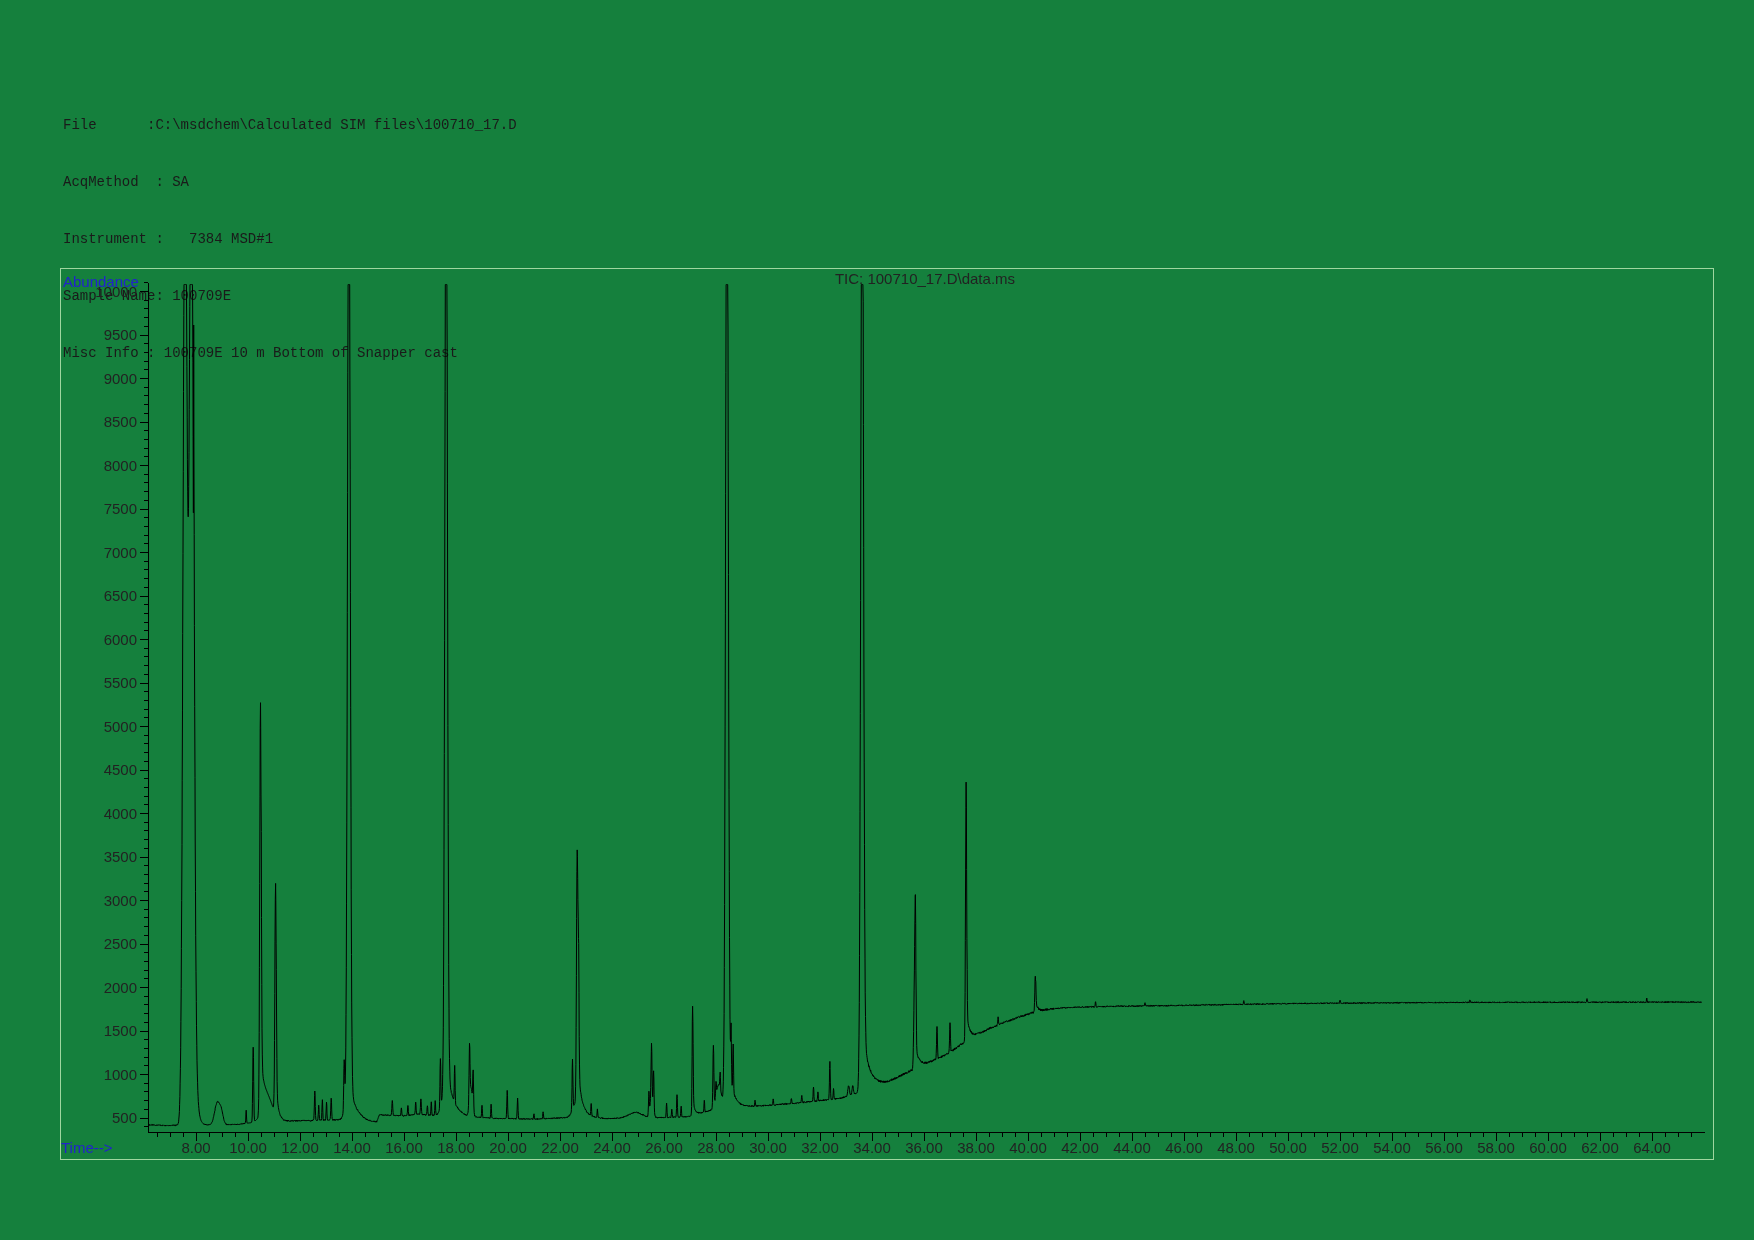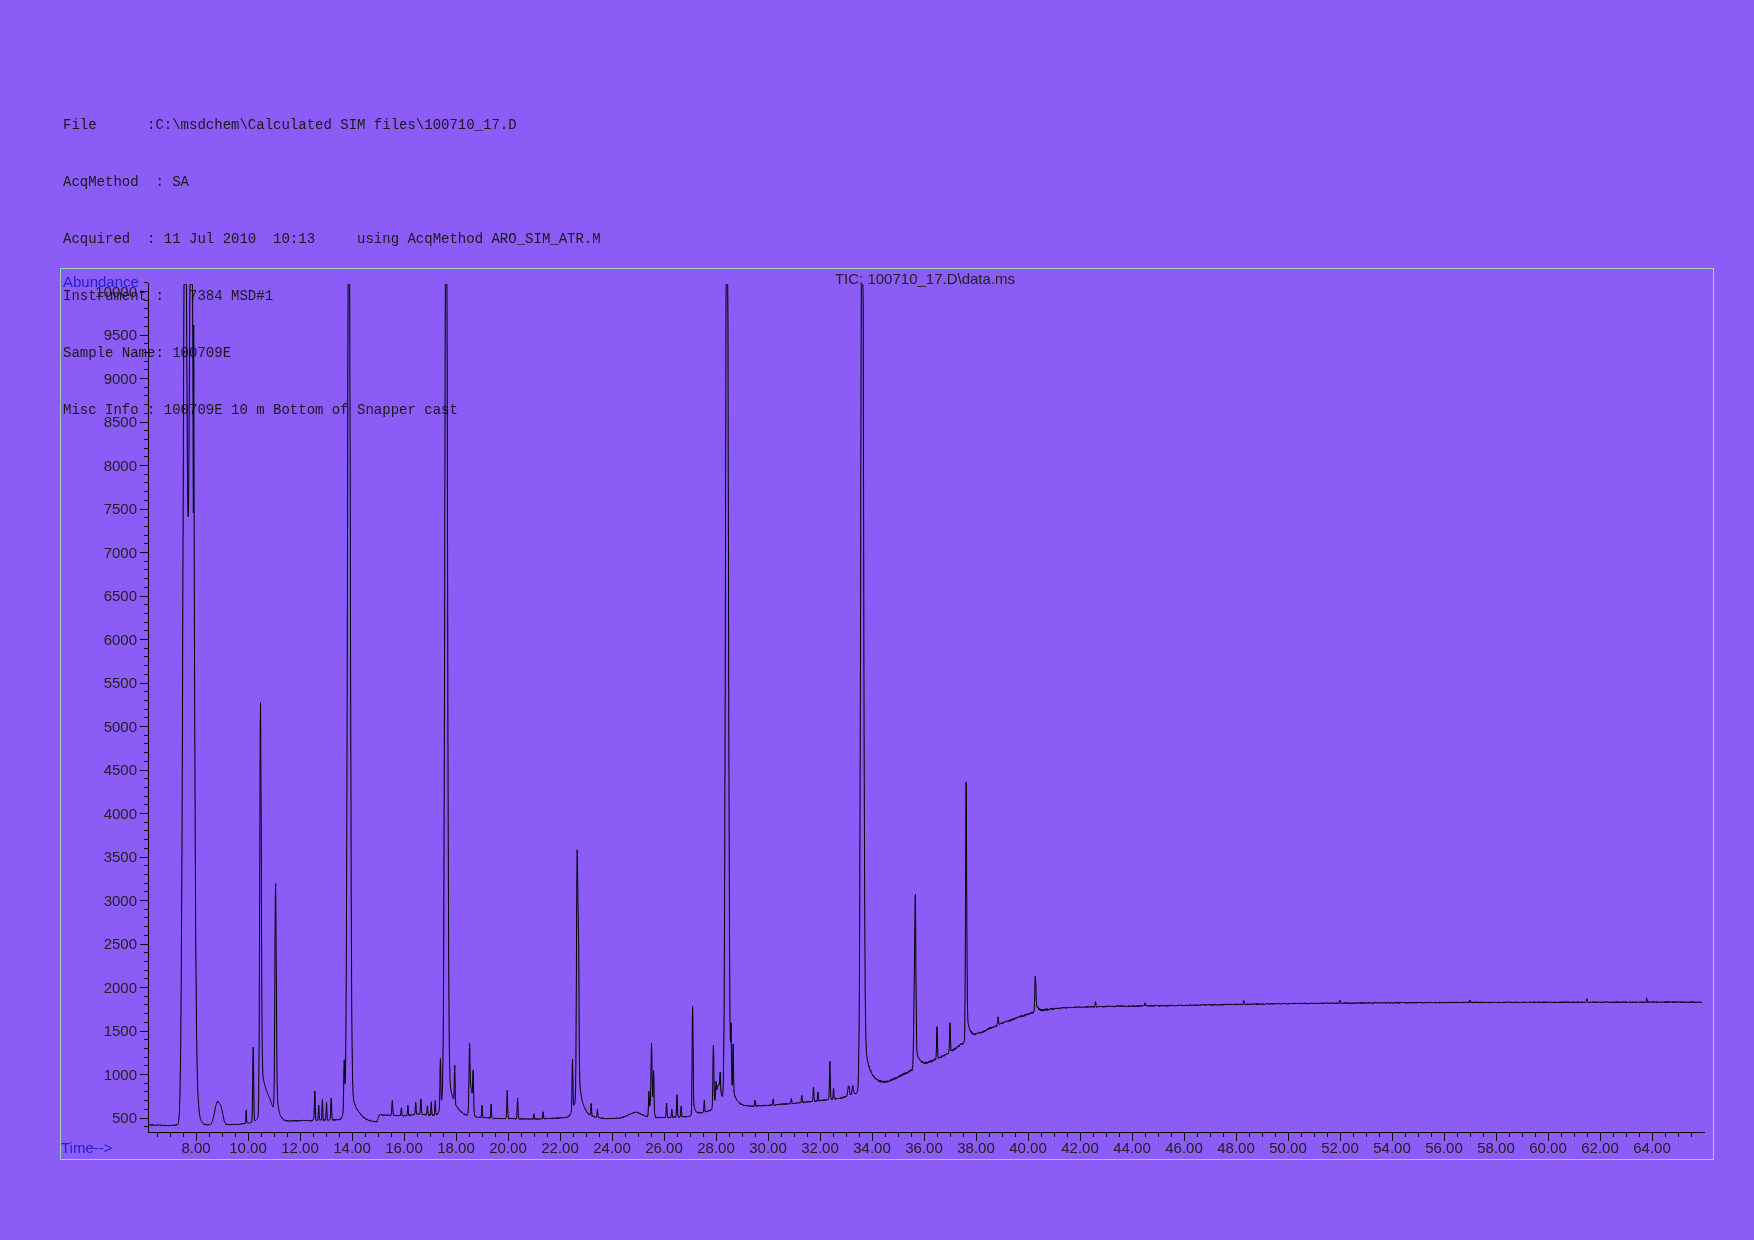--- a/index.html
+++ b/index.html
@@ -1,32 +1,31 @@
 <!DOCTYPE html>
 <html><head>
 <meta charset="utf-8">
 <style>
   html,body{margin:0;padding:0;background:#ffffff;}
-  .page{position:relative;width:1754px;height:1240px;background:#8b5cf6;overflow:hidden;
+  .page{position:relative;width:1754px;height:1240px;background:#15803d;overflow:hidden;
         font-family:"Liberation Sans",sans-serif;}
   .hdr{position:absolute;left:63px;top:78px;
        font-family:"Liberation Mono","DejaVu Sans Mono",monospace;
        font-size:14px;line-height:19px;color:#1a1a1a;white-space:pre;}
   .hdr div{height:19px;}
   svg text{font-family:"Liberation Sans",sans-serif;}
 </style>
 </head>
 <body>
 
 <div class="page">
 
   <div class="hdr">
     <div>File      :C:\msdchem\Calculated SIM files\100710_17.D</div>
     <div>AcqMethod  : SA</div>
-    <div>Acquired  : 11 Jul 2010  10:13     using AcqMethod ARO_SIM_ATR.M</div>
     <div>Instrument :   7384 MSD#1</div>
     <div>Sample Name: 100709E</div>
     <div>Misc Info : 100709E 10 m Bottom of Snapper cast</div>
   </div>
 
   <svg id="chart-svg" width="1754" height="1240" viewBox="0 0 1754 1240" style="position:absolute;left:0;top:0;">
 
     <rect x="60" y="268" width="1653" height="891" fill="none" stroke="#9fd69f" stroke-width="1" shape-rendering="crispEdges"></rect>
 
     <text x="925" y="284" text-anchor="middle" font-size="15" fill="#222222">TIC: 100710_17.D\data.ms</text>

